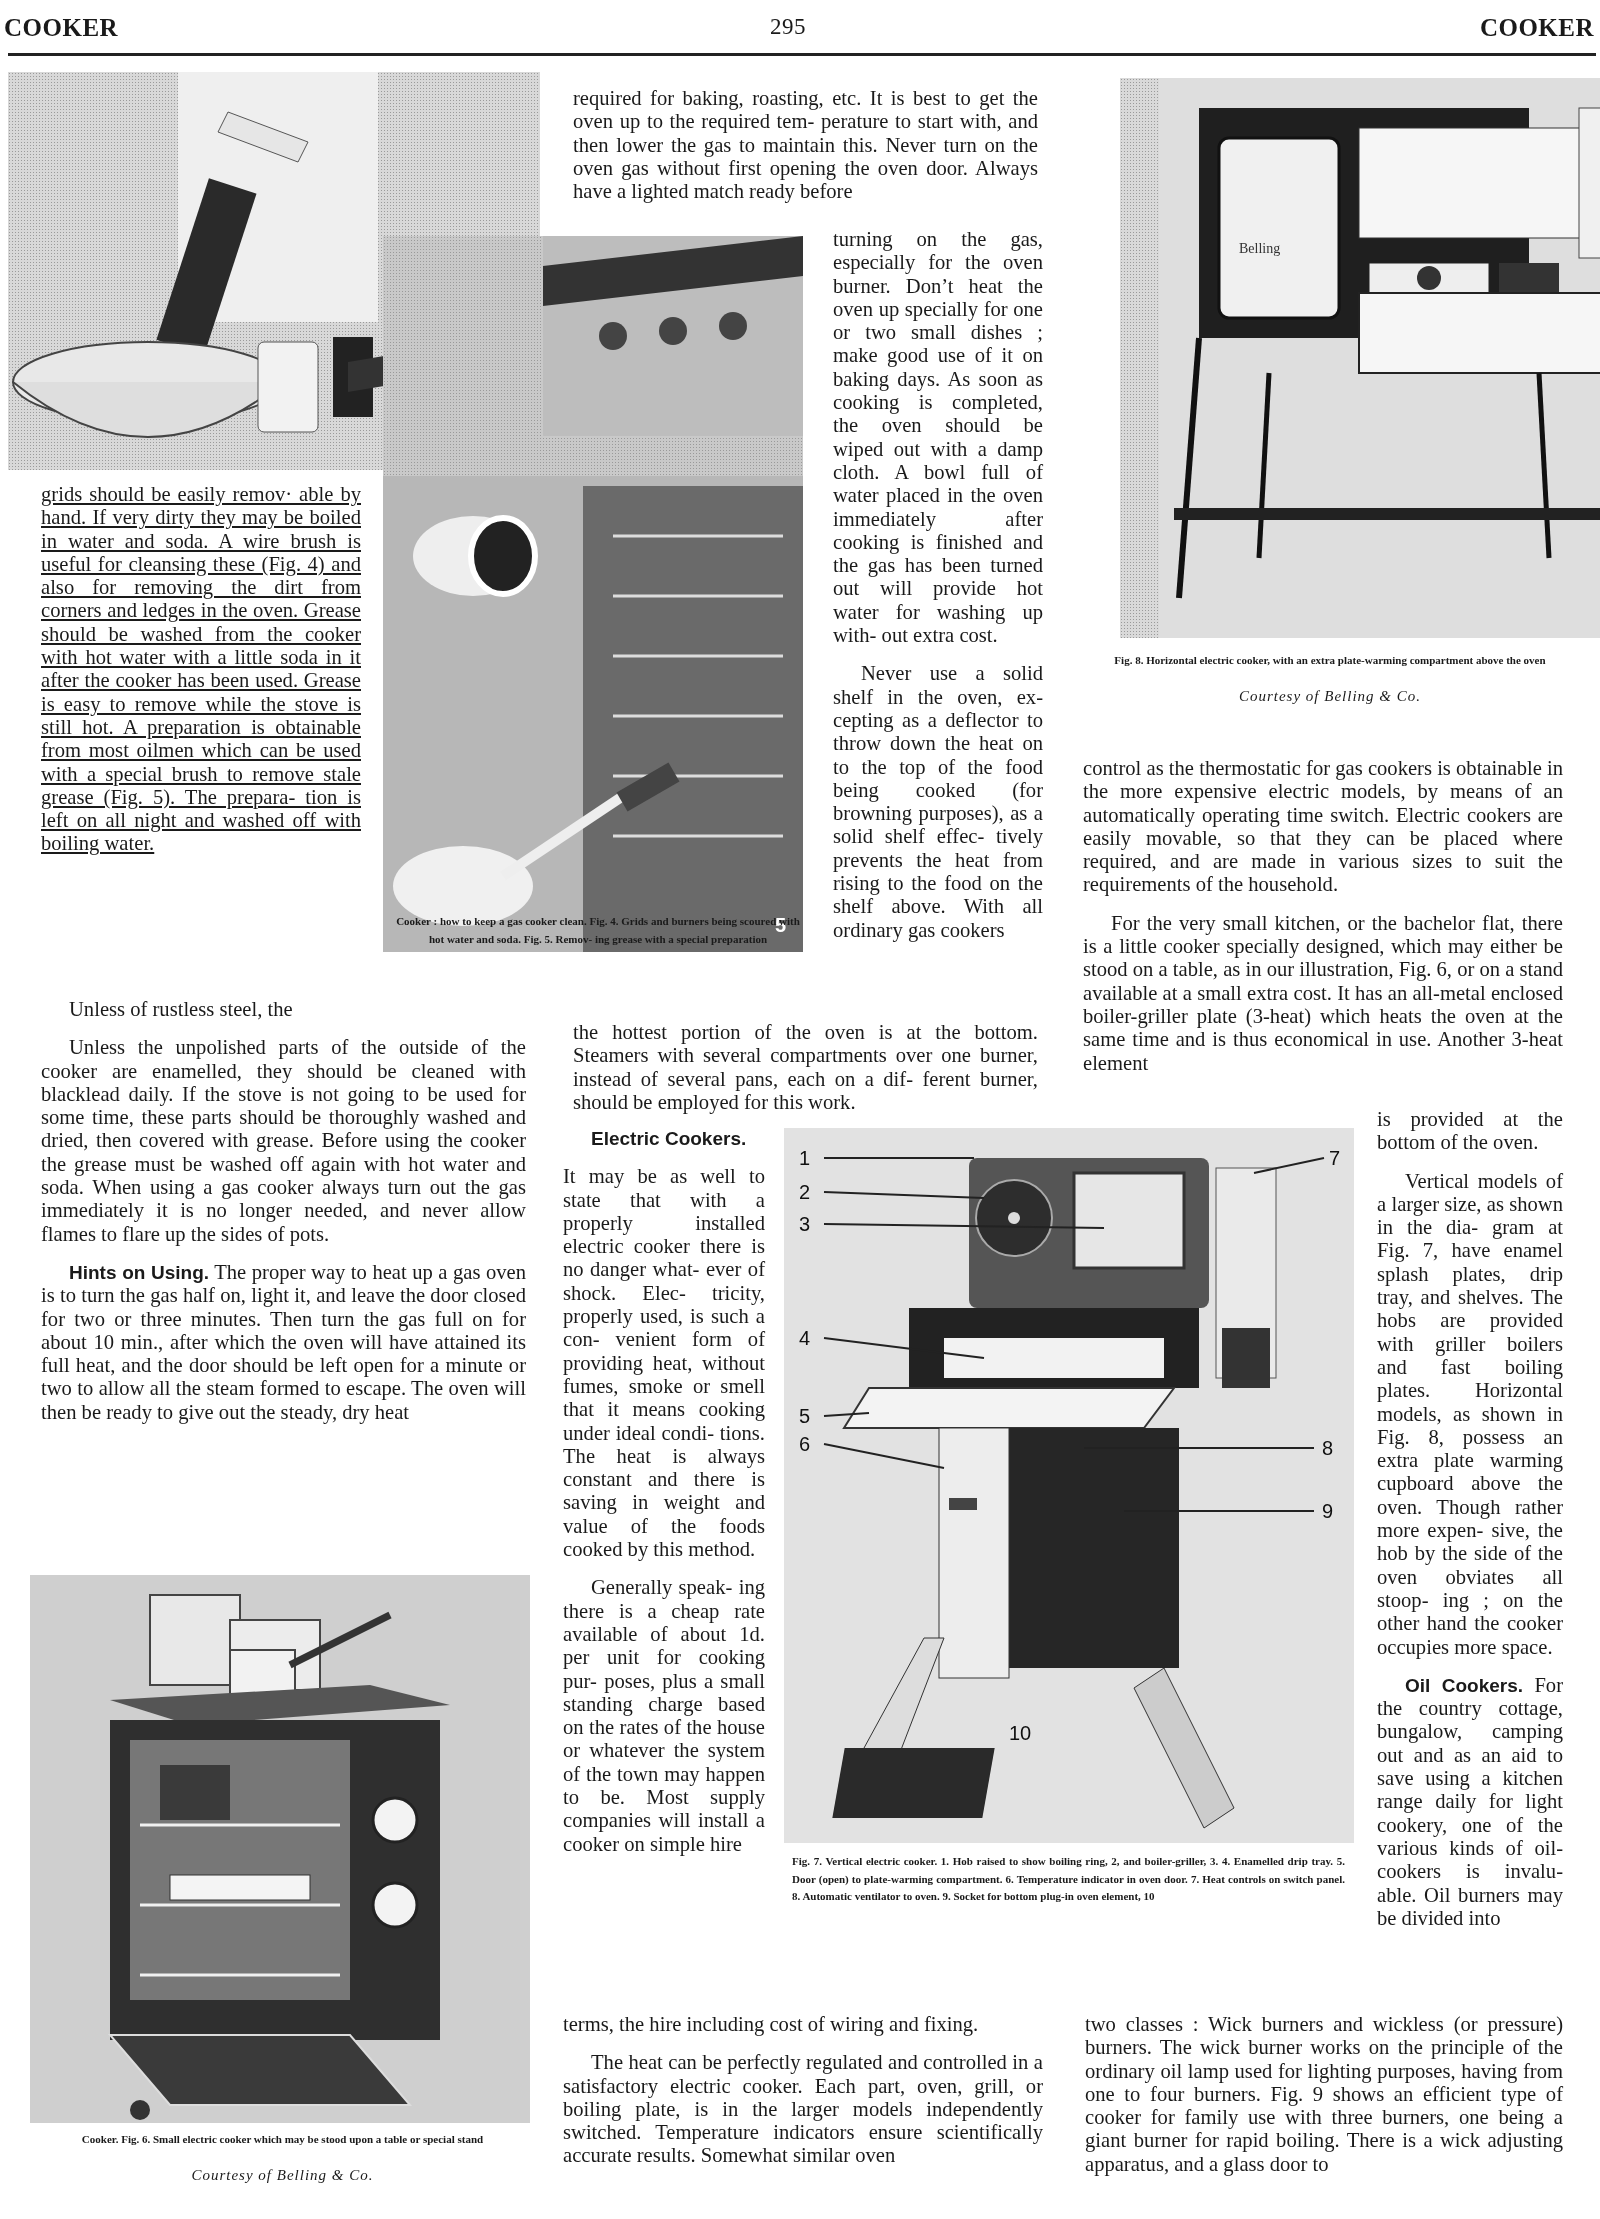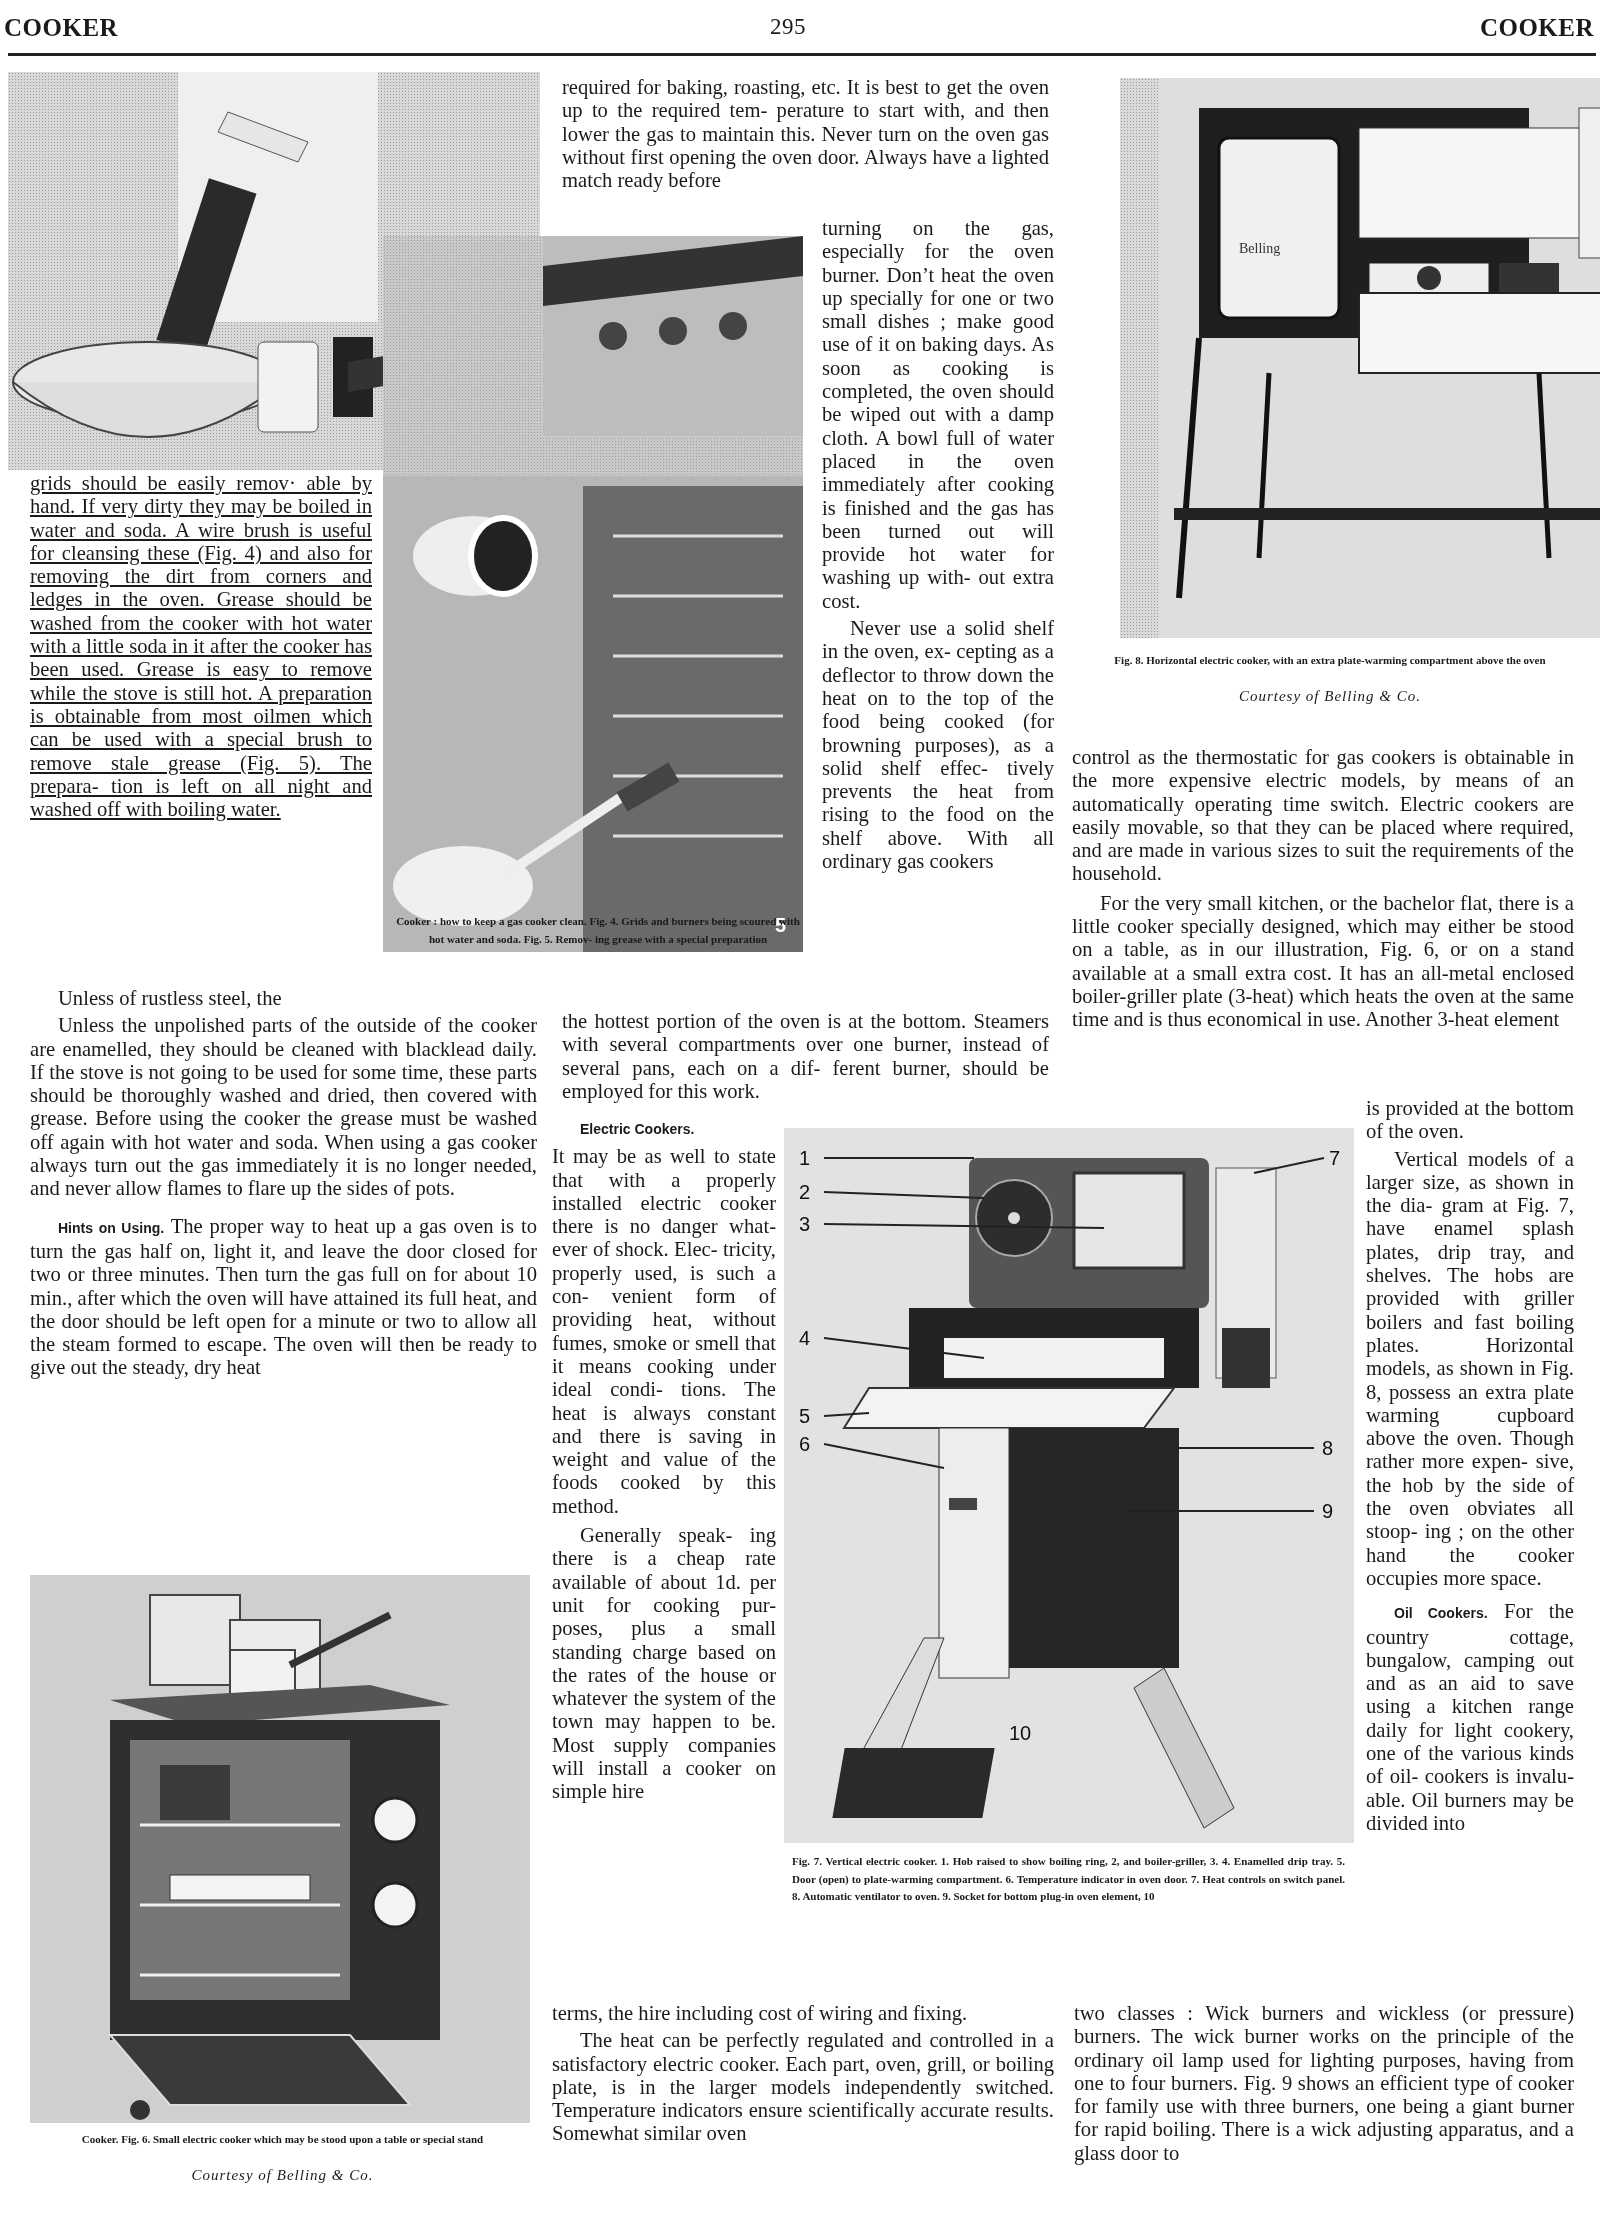--- a/index.html
+++ b/index.html
@@ -4,24 +4,24 @@
 <style>
   html,body{margin:0;padding:0;background:#fff;}
   body{width:1600px;height:2219px;position:relative;overflow:hidden;
        font-family:"Liberation Serif","DejaVu Serif",serif;color:#1a1a1a;}
   .hdr{position:absolute;top:14px;font-family:"Liberation Serif",serif;font-weight:bold;font-size:25px;letter-spacing:0.5px;}
   #hdr-left{left:4px;}
   #hdr-right{right:6px;}
   #hdr-page{left:770px;font-weight:normal;font-size:23px;}
   .rule{position:absolute;left:8px;right:4px;top:53px;height:3px;background:#222;}
   .txt{position:absolute;font-size:20.6px;line-height:23.3px;text-align:justify;hyphens:manual;}
-  .txt p{margin:4px;}
+  .txt p{margin:15px;}
   .txt p.ind{text-indent:28px;}
   .txt p.gap{margin-top:6px;}
-  .bold-head{font-family:"Liberation Sans","DejaVu Sans",sans-serif;font-weight:bold;font-size:14px;}
+  .bold-head{font-family:"Liberation Sans","DejaVu Sans",sans-serif;font-weight:bold;font-size:19px;}
   .cap{position:absolute;font-family:"Liberation Serif",serif;font-weight:bold;font-size:11px;line-height:17.5px;text-align:center;}
   .courtesy{position:absolute;font-style:italic;font-size:15px;letter-spacing:1px;text-align:center;}
   .photo{position:absolute;background:#cfcfcf;
     background-image:radial-gradient(#9a9a9a 0.8px, transparent 1px);
     background-size:3px 3px;overflow:hidden;}
   .photo svg{position:absolute;left:0;top:0;width:100%;height:100%;}
 </style>
 </head>
 <body>
 

